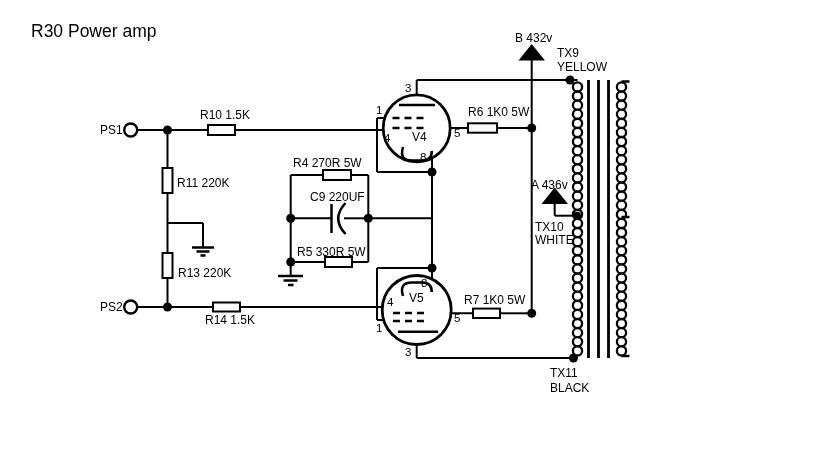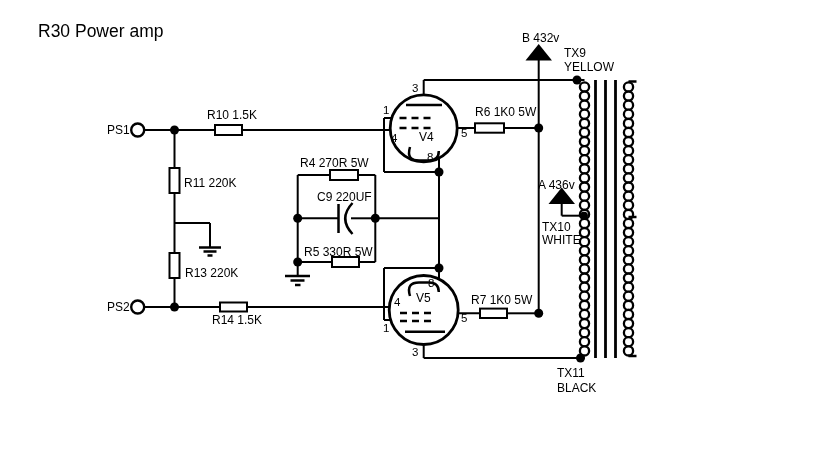--- a/index.html
+++ b/index.html
@@ -1,17 +1,17 @@
 <!DOCTYPE html>
 <html><head>
 <meta charset="utf-8">
 <style>
   html,body{margin:0;padding:0;background:#ffffff;}
   .canvas{position:relative;width:661px;height:460px;background:#ffffff;overflow:hidden;
-          font-family:"Liberation Sans", sans-serif;margin-left:7px;}
+          font-family:"Liberation Sans", sans-serif;}
   svg{display:block;}
   .wire{stroke:#000;stroke-width:2;fill:none;}
   .wire-thick{stroke:#000;stroke-width:2.5;fill:none;}
   .box{stroke:#000;stroke-width:2;fill:#fff;}
   .tube{stroke:#000;stroke-width:2.8;fill:#fff;}
   .dot{fill:#000;stroke:none;}
   .flag{fill:#000;stroke:none;}
   .term{stroke:#000;stroke-width:2.4;fill:#fff;}
   .bump{fill:#fff;stroke:#000;stroke-width:2.3;}
   .core{stroke:#000;stroke-width:2.8;fill:none;}

